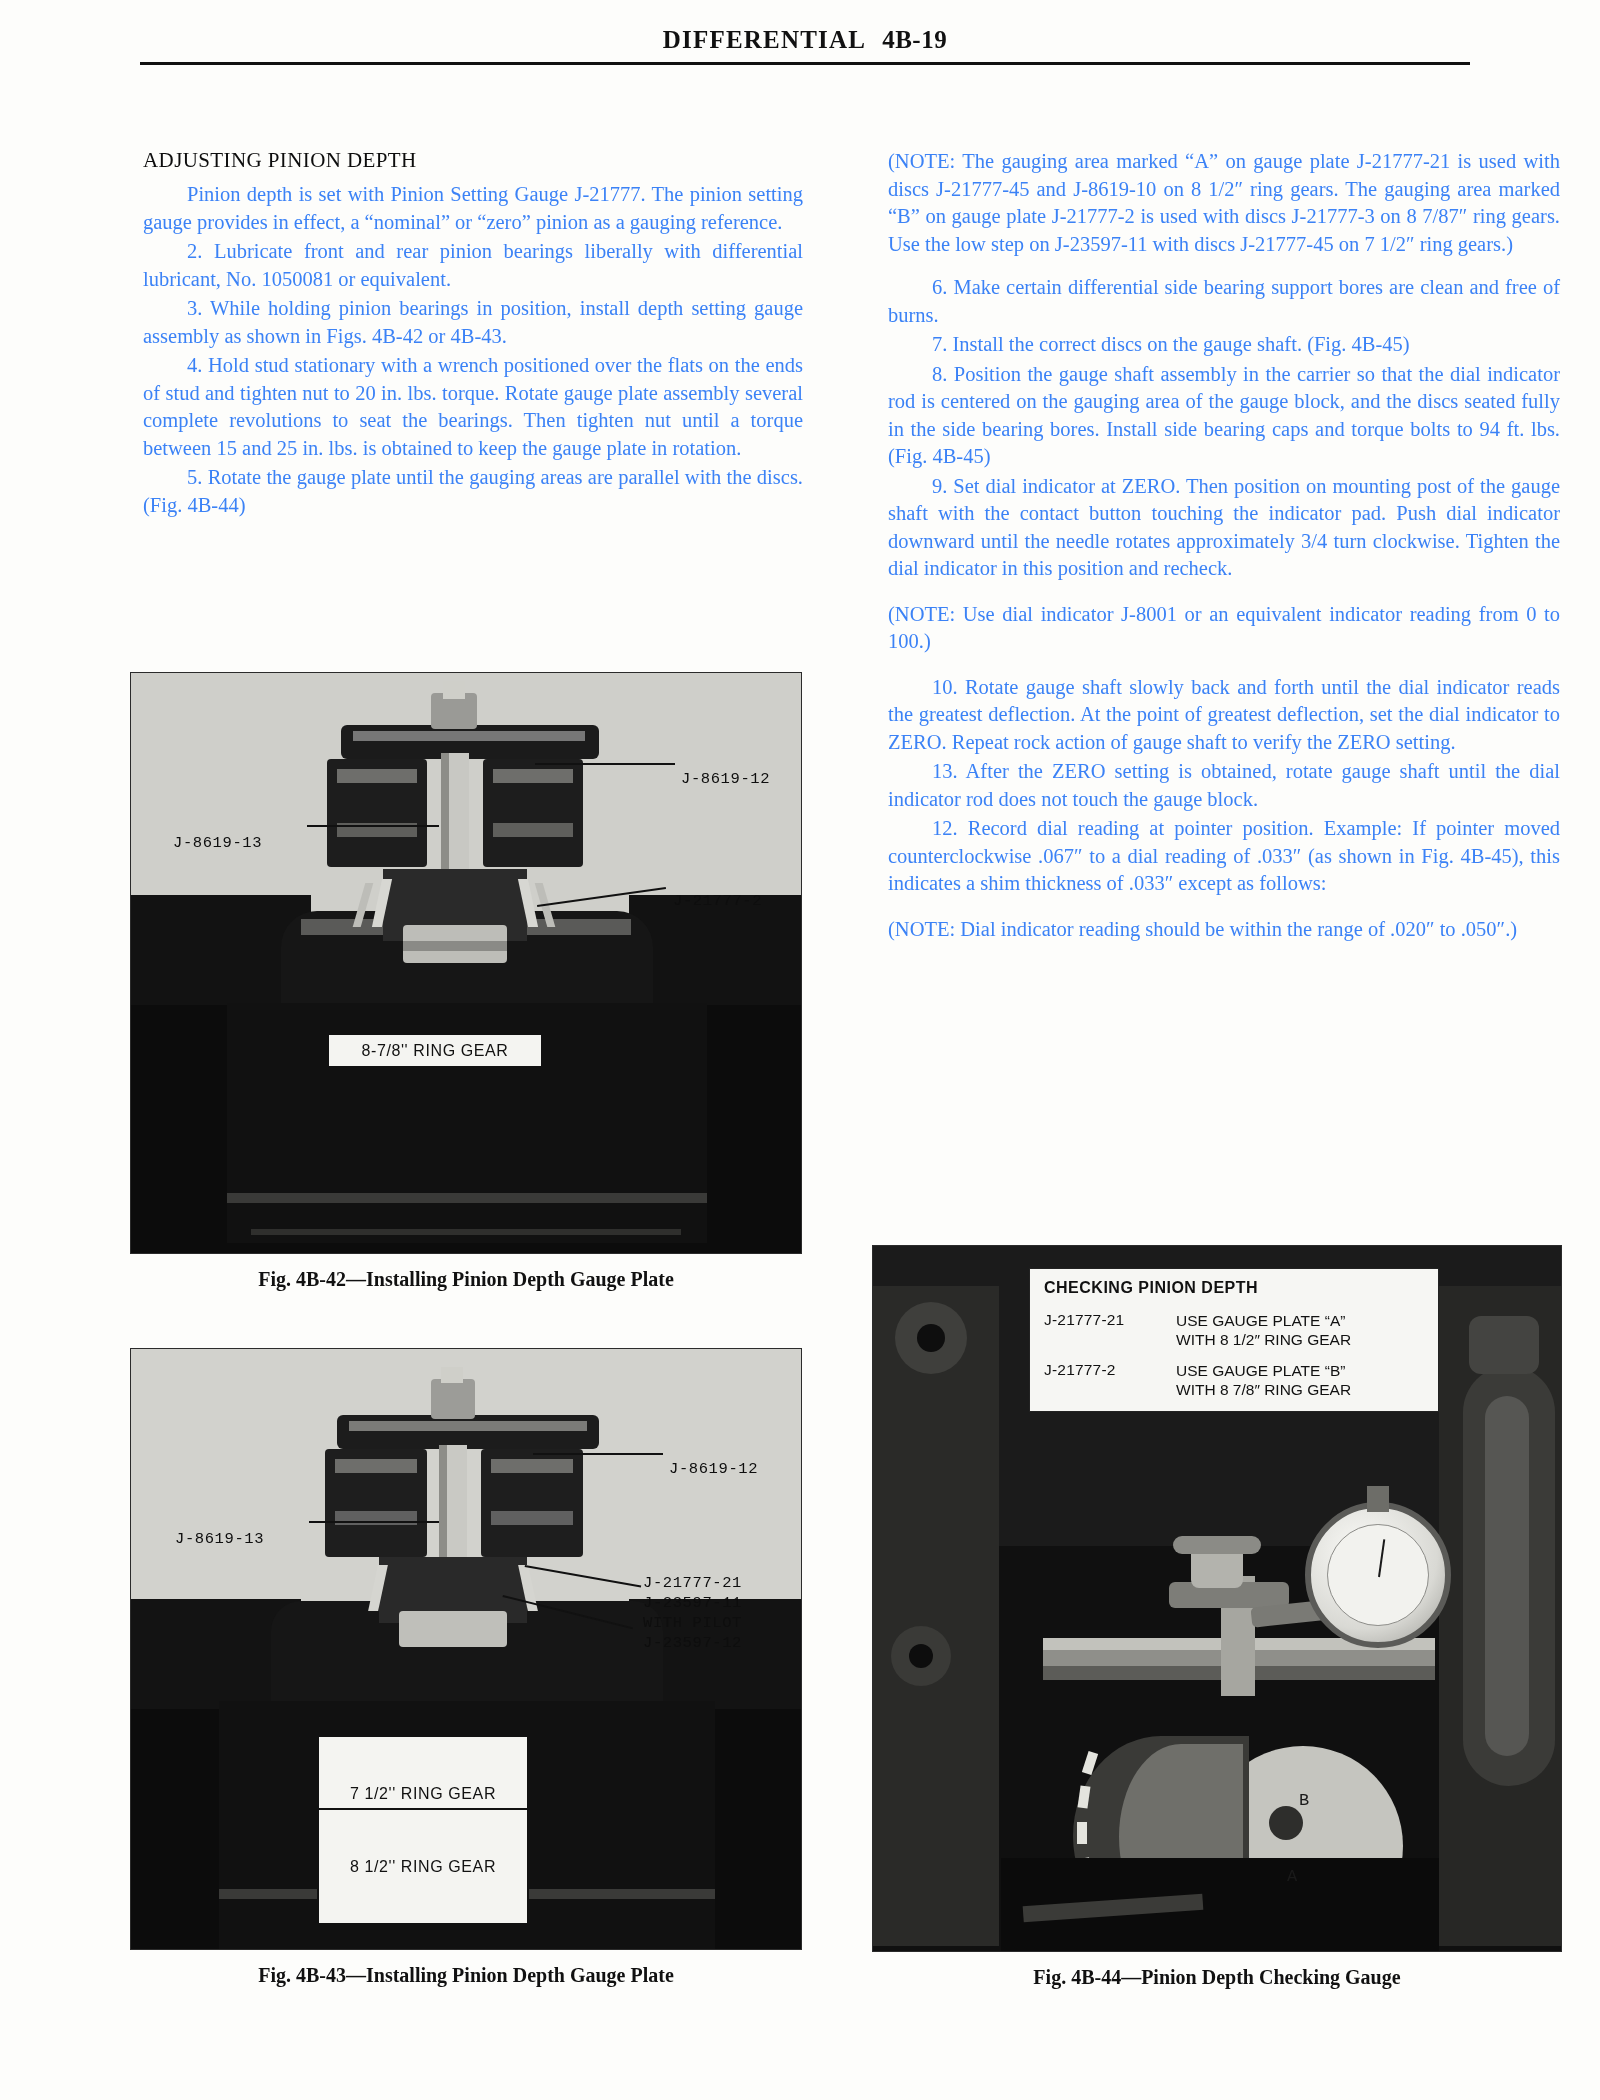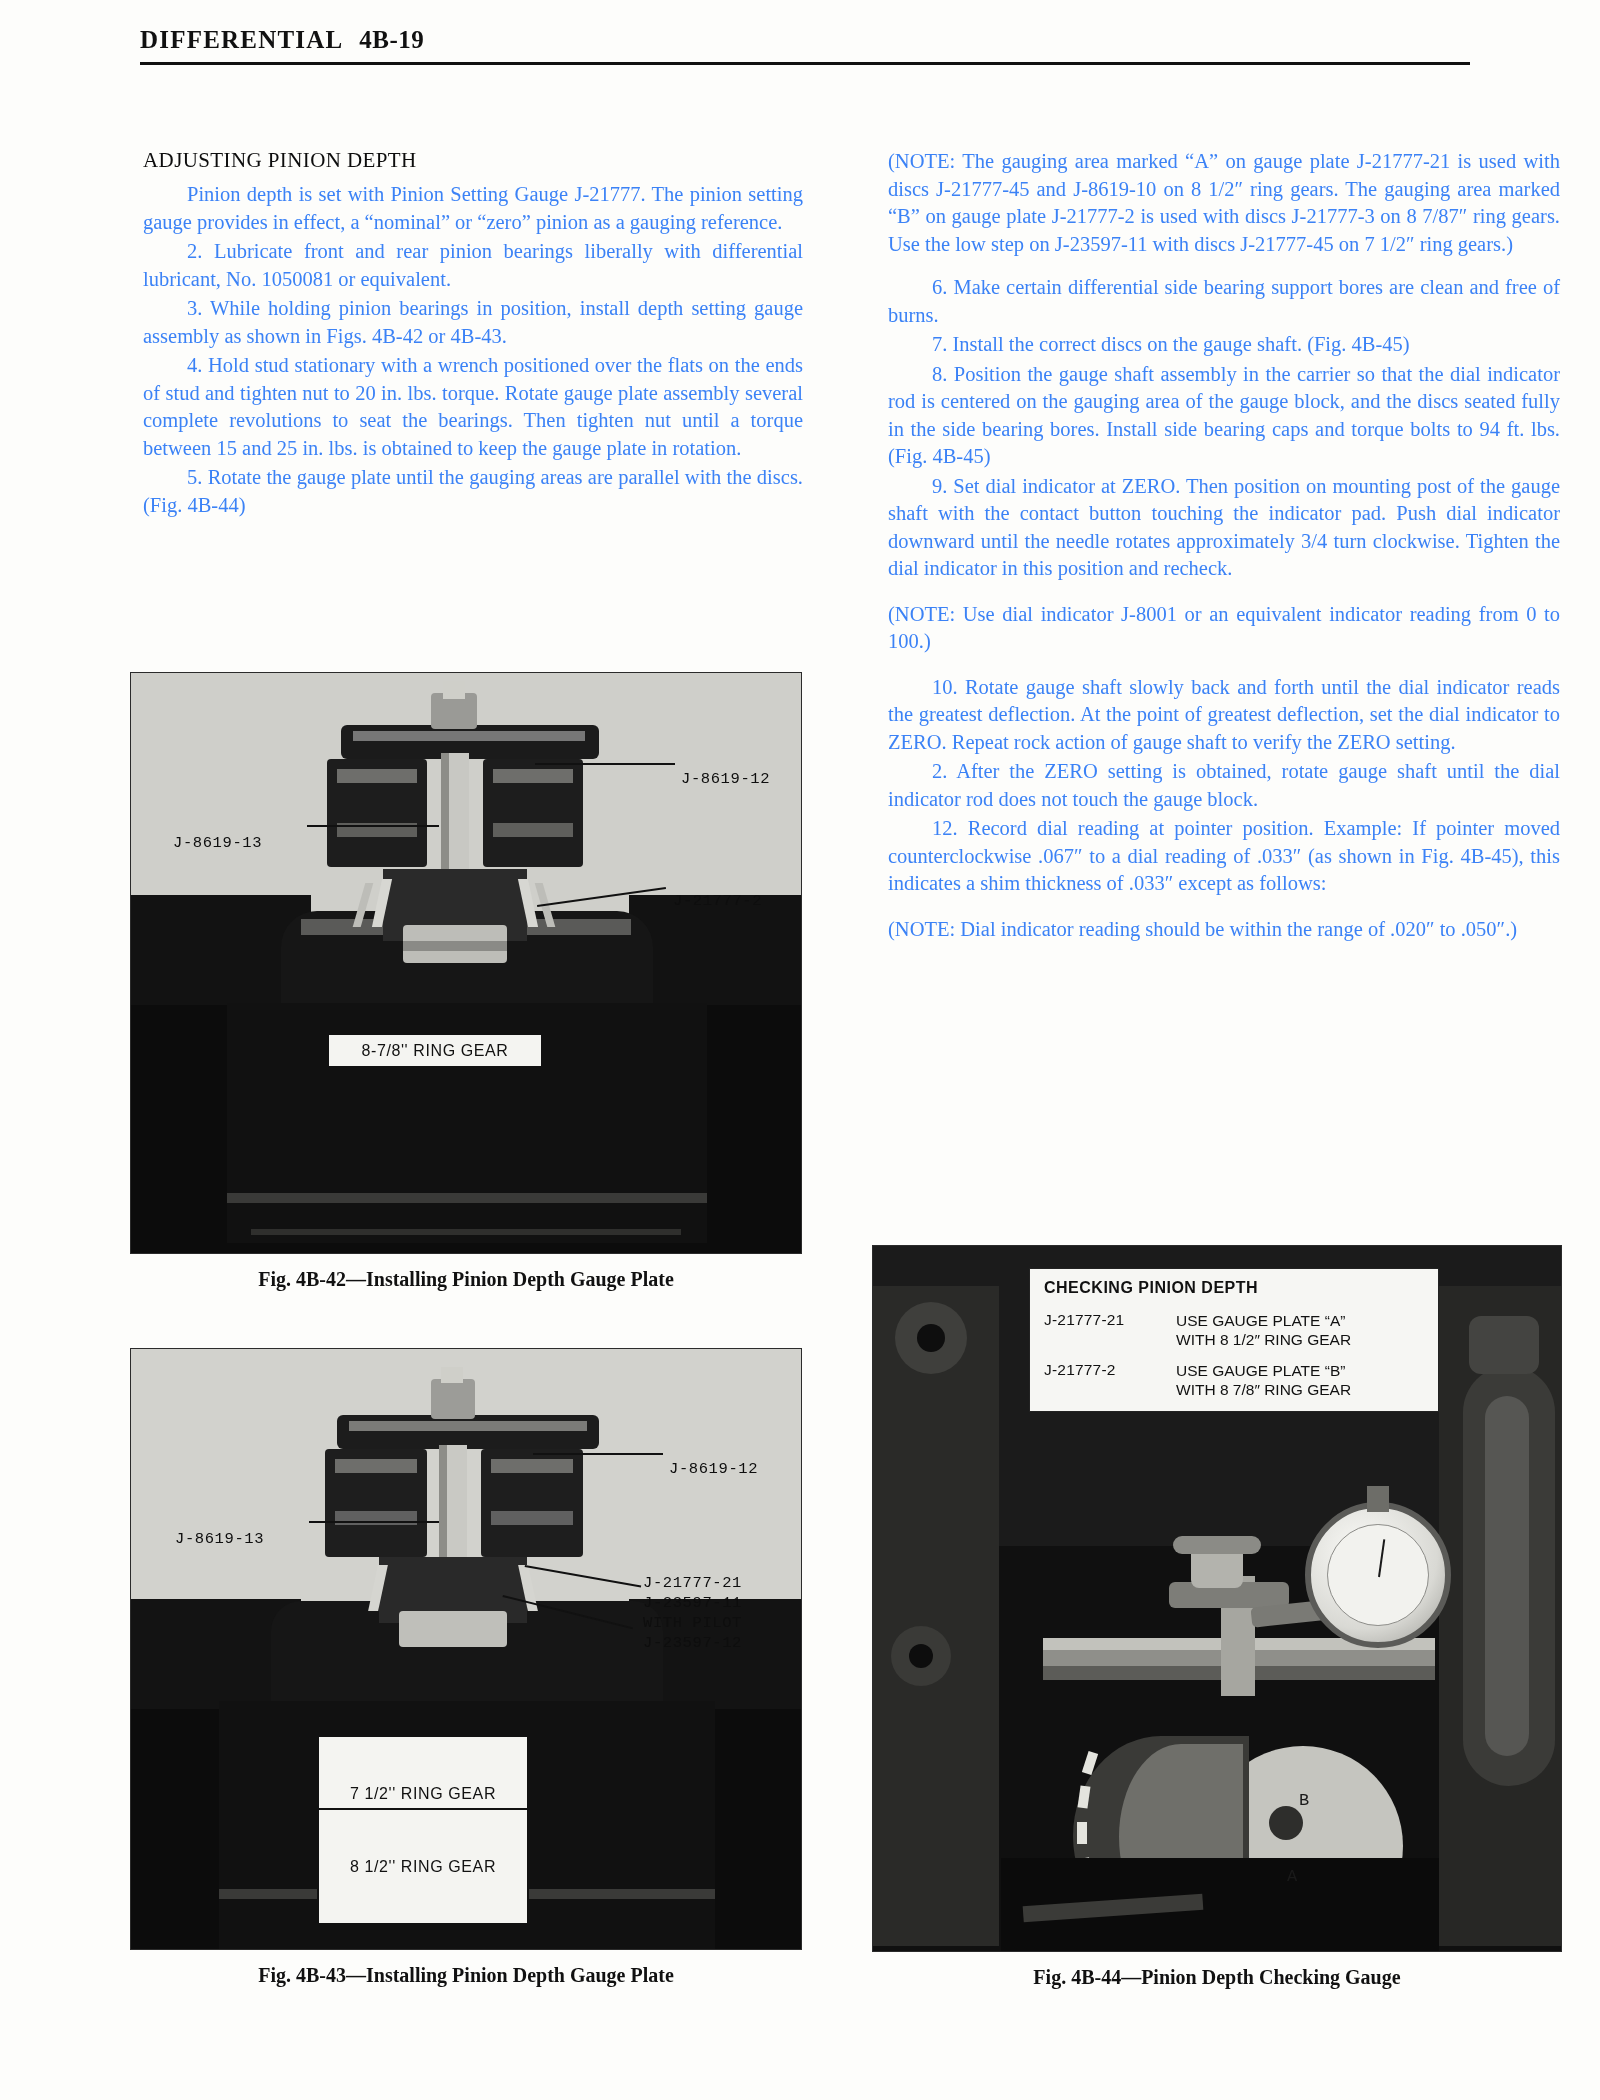--- a/index.html
+++ b/index.html
@@ -22,21 +22,21 @@
     height: 2100px;
     background: #fdfdfb;
   }
 
   
   .header {
     position: absolute;
     left: 140px;
     top: 26px;
     width: 1330px;
-    text-align: left;
+    text-align: center;
   }
   .header-title {
     font-family: "Liberation Serif", serif;
     font-weight: bold;
     font-size: 25px;
     letter-spacing: 1.2px;
     color: #111;
     display: inline;
   }
   .header-page {
@@ -220,21 +220,21 @@
   </div>
 
   <div class="col-right">
     <p class="body">(NOTE: The gauging area marked “A” on gauge plate J-21777-21 is used with discs J-21777-45 and J-8619-10 on 8 1/2″ ring gears. The gauging area marked “B” on gauge plate J-21777-2 is used with discs J-21777-3 on 8 7/87″ ring gears. Use the low step on J-23597-11 with discs J-21777-45 on 7 1/2″ ring gears.)</p>
     <p class="body indent gap">6. Make certain differential side bearing support bores are clean and free of burns.</p>
     <p class="body indent">7. Install the correct discs on the gauge shaft. (Fig. 4B-45)</p>
     <p class="body indent">8. Position the gauge shaft assembly in the carrier so that the dial indicator rod is centered on the gauging area of the gauge block, and the discs seated fully in the side bearing bores. Install side bearing caps and torque bolts to 94 ft. lbs. (Fig. 4B-45)</p>
     <p class="body indent">9. Set dial indicator at ZERO. Then position on mounting post of the gauge shaft with the contact button touching the indicator pad. Push dial indicator downward until the needle rotates approximately 3/4 turn clockwise. Tighten the dial indicator in this position and recheck.</p>
     <p class="body note">(NOTE: Use dial indicator J-8001 or an equivalent indicator reading from 0 to 100.)</p>
     <p class="body indent note">10. Rotate gauge shaft slowly back and forth until the dial indicator reads the greatest deflection. At the point of greatest deflection, set the dial indicator to ZERO. Repeat rock action of gauge shaft to verify the ZERO setting.</p>
-    <p class="body indent">2. After the ZERO setting is obtained, rotate gauge shaft until the dial indicator rod does not touch the gauge block.</p>
+    <p class="body indent">13. After the ZERO setting is obtained, rotate gauge shaft until the dial indicator rod does not touch the gauge block.</p>
     <p class="body indent">12. Record dial reading at pointer position. Example: If pointer moved counterclockwise .067″ to a dial reading of .033″ (as shown in Fig. 4B-45), this indicates a shim thickness of .033″ except as follows:</p>
     <p class="body note">(NOTE: Dial indicator reading should be within the range of .020″ to .050″.)</p>
   </div>
 
   <div id="fig42-wrap">
     <div id="fig42" class="photo">
 
       <div class="blk" style="left:0; top:0; width:670px; height:580px; background:#cfcfca;"></div>
       <div class="blk" style="left:0; top:300px; width:670px; height:280px; background:#0c0c0c;"></div>
       <div class="blk" style="left:0; top:222px; width:180px; height:110px; background:#121212;"></div>

